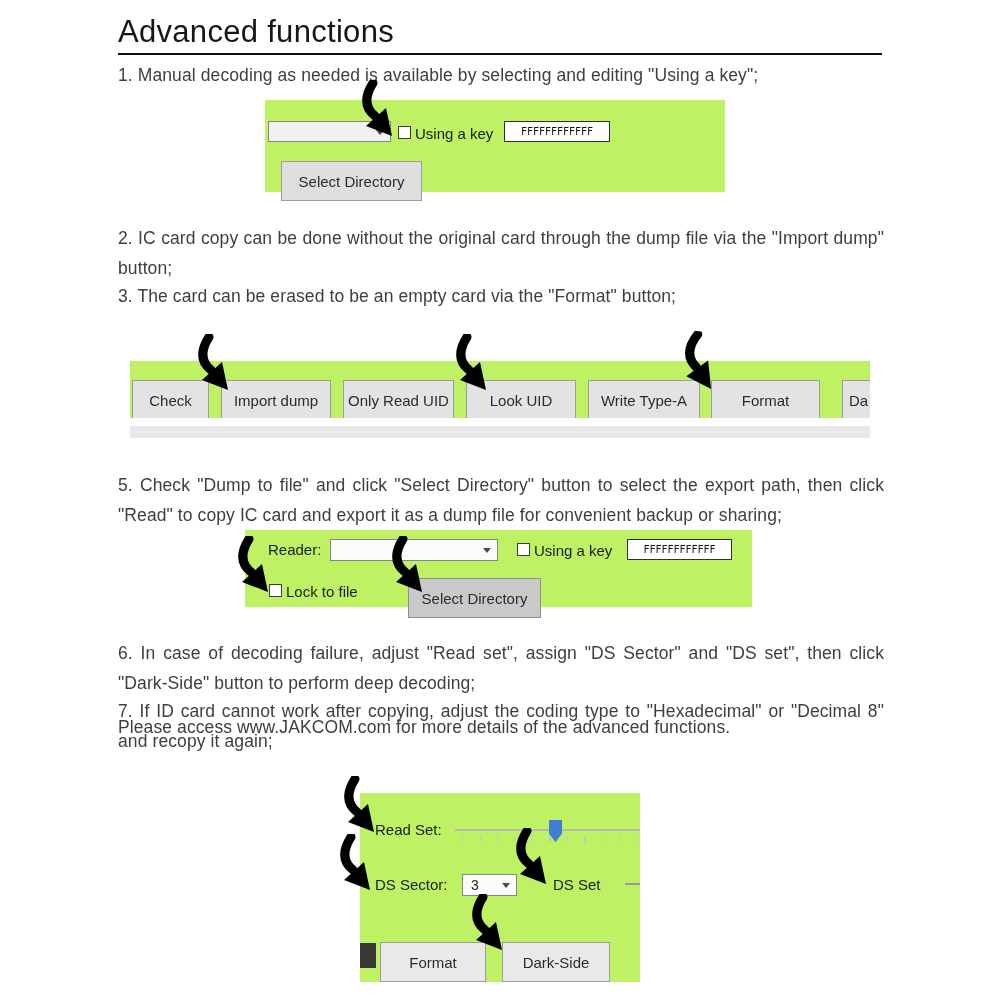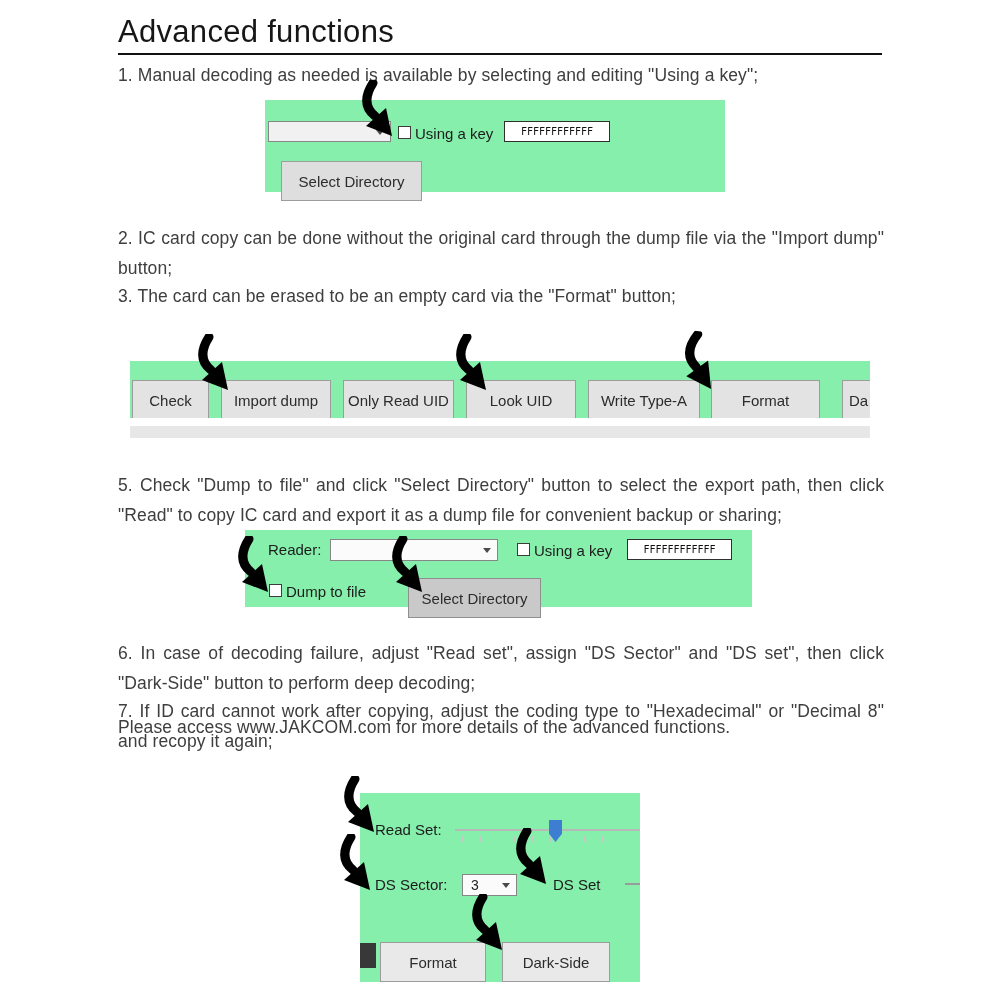--- a/index.html
+++ b/index.html
@@ -9,21 +9,21 @@
 
   .title{position:absolute;left:118px;top:14px;font-size:31px;font-weight:400;
          color:#161616;letter-spacing:.3px}
   .rule{position:absolute;left:118px;top:53px;width:764px;height:2px;background:#101010}
 
   .para{position:absolute;left:118px;width:766px;font-size:17.5px;line-height:29.5px;
         color:#3e3e3e;text-align:justify;text-align-last:left;letter-spacing:.1px}
   .p1{top:61px}.p2{top:224px}.p3{top:282px}.p4{top:311px}
   .p5{top:471px}.p6{top:639px}.p7{top:697px}.p8{top:713px;text-align:left}
 
-  .panel{position:absolute;background:#86efac}
+  .panel{position:absolute;background:#bef264}
   .shot1{left:265px;top:100px;width:460px;height:92px}
   .toolbar{left:130px;top:361px;width:740px;height:57px;overflow:hidden}
   .toolbar-strip{position:absolute;left:130px;top:426px;width:740px;height:12px;background:#e7e7e7}
   .shot3{left:245px;top:530px;width:507px;height:77px}
   .shot4{left:360px;top:793px;width:280px;height:189px;overflow:hidden}
 
   .btn{position:absolute;display:flex;align-items:center;justify-content:center;
        background:#e3e3e3;border:1px solid #9c9c9c;font-size:15px;color:#2c2c2c;height:40px;
        white-space:nowrap}
   .combo{position:absolute;background:#fbfbfb;border:1px solid #868686}
@@ -131,21 +131,21 @@
 
   <div class="panel shot3">
     <span class="lbl s3-reader">Reader:</span>
     <div class="combo s3-combo">
       <span class="chev"></span>
     </div>
     <div class="checkbox s3-check1"></div>
     <span class="lbl s3-label1">Using a key</span>
     <div class="keyfield s3-key">FFFFFFFFFFFF</div>
     <div class="checkbox s3-check2"></div>
-    <span class="lbl s3-label2">Dump to file</span>
+    <span class="lbl s3-label2">Lock to file</span>
     <div class="btn s3-btn">Select Directory</div>
   </div>
 
   <div class="panel shot4">
     <span class="lbl s4-readset">Read Set:</span>
     <div class="s4-track"></div>
     <div class="s4-ticks"></div>
     <div class="s4-thumb"></div>
     <span class="lbl s4-dssector">DS Sector:</span>
     <div class="combo s4-combo">

